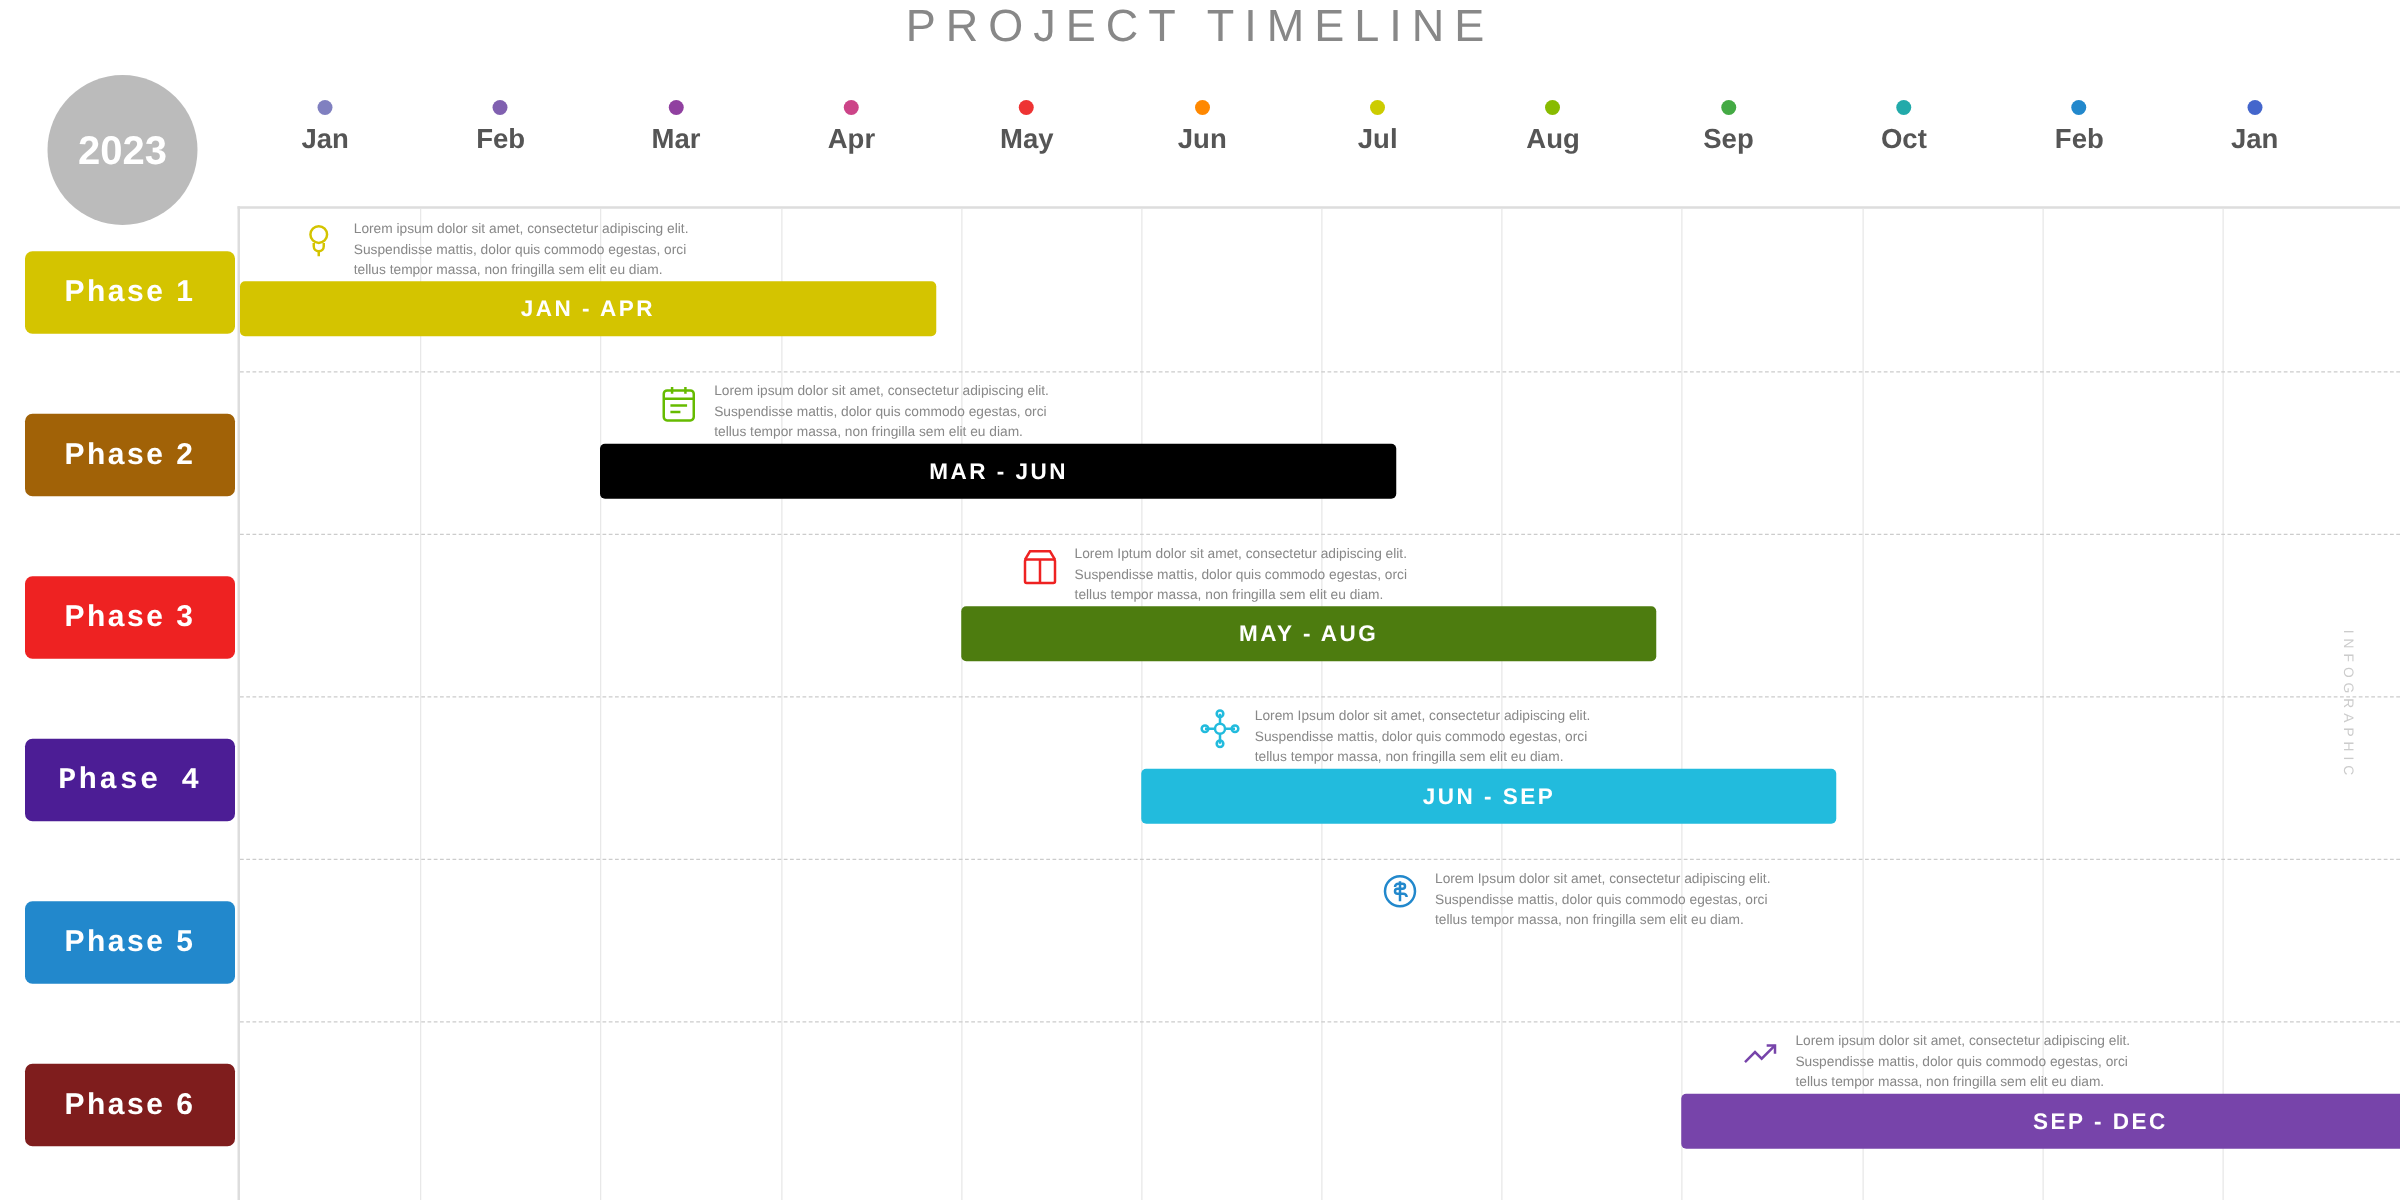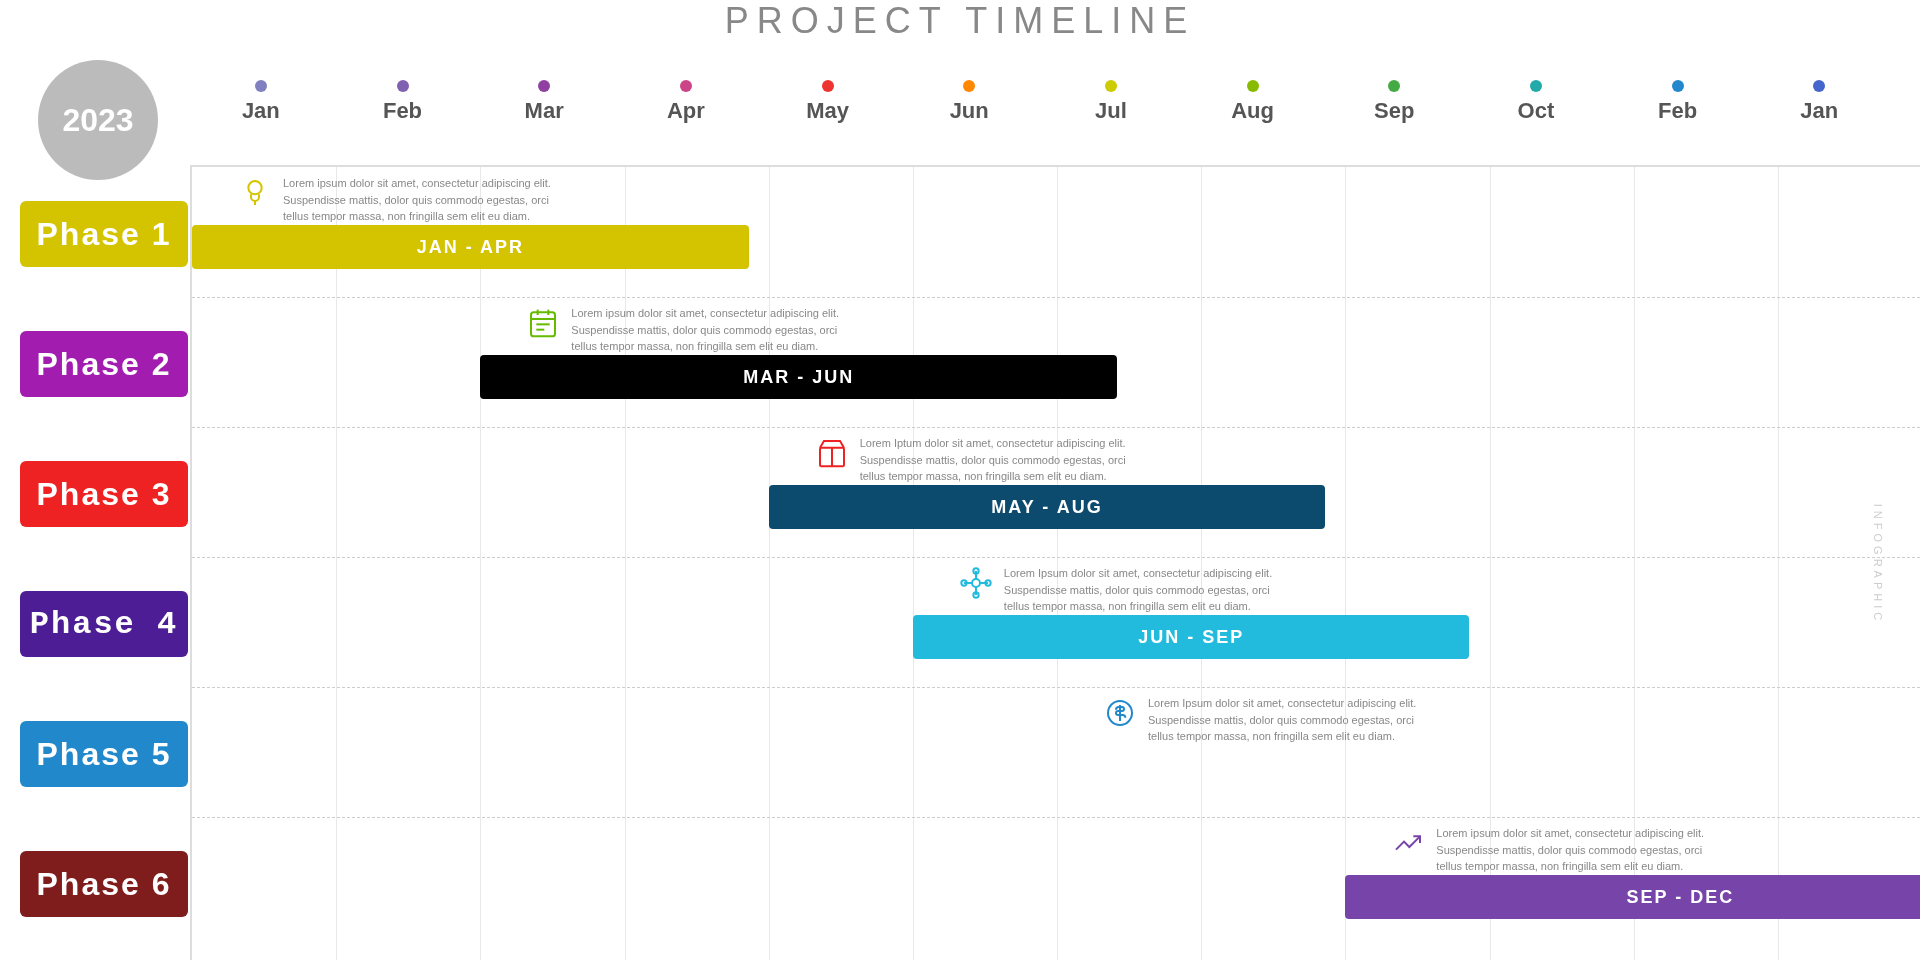--- a/index.html
+++ b/index.html
@@ -34,21 +34,21 @@
       justify-content: center;
       color: white;
       font-size: 32px;
       font-weight: bold;
     }
 
     .months-row {
       position: absolute;
       top: 80px;
       left: 190px;
-      right: 0;
+      right: 16px;
       display: flex;
       align-items: flex-end;
       padding-right: 30px;
     }
 
     .month-col {
       flex: 1;
       display: flex;
       flex-direction: column;
       align-items: center;
@@ -107,21 +107,21 @@
     .phase-label {
       position: absolute;
       left: 0;
       width: 168px;
       height: 66px;
       border-radius: 6px;
       display: flex;
       align-items: center;
       justify-content: center;
       color: white;
-      font-size: 32px;
+      font-size: 24px;
       font-weight: bold;
       letter-spacing: 2px;
     }
 
     
     .bar {
       position: absolute;
       height: 44px;
       border-radius: 4px;
       display: flex;
@@ -270,21 +270,21 @@
     <div class="phase-info" style="position: absolute; top: 268px; left: 621.667px; max-width: 320px;">
     <div class="phase-icon">
         <svg viewBox="0 0 24 24" width="32" height="32" fill="none" stroke="#ee2222" stroke-width="1.5">
           <rect x="3" y="8" width="18" height="14" rx="1"></rect>
           <path d="M3 8l3-5h12l3 5"></path>
           <line x1="12" y1="8" x2="12" y2="22"></line>
         </svg>
       </div>
     <div class="phase-text">Lorem Iptum dolor sit amet, consectetur adipiscing elit. Suspendisse mattis, dolor quis commodo egestas, orci tellus tempor massa, non fringilla sem elit eu diam.</div>
   </div>
-    <div class="bar" style="left: 576.667px; width: 556.667px; top: 318px; background: #0c4a6e;">MAY - AUG</div>
+    <div class="bar" style="left: 576.667px; width: 556.667px; top: 318px; background: #4d7c0f;">MAY - AUG</div>
     <div class="h-line" style="top: 390px;"></div>
     <div class="phase-info" style="position: absolute; top: 398px; left: 765.833px; max-width: 320px;">
     <div class="phase-icon">
         <svg viewBox="0 0 24 24" width="32" height="32" fill="none" stroke="#22bbdd" stroke-width="1.5">
           <circle cx="12" cy="12" r="3"></circle>
           <line x1="12" y1="9" x2="12" y2="3"></line>
           <line x1="12" y1="15" x2="12" y2="21"></line>
           <line x1="9" y1="12" x2="3" y2="12"></line>
           <line x1="15" y1="12" x2="21" y2="12"></line>
           <circle cx="12" cy="3" r="2"></circle>
@@ -314,18 +314,18 @@
           <polyline points="16,7 21,7 21,12"></polyline>
         </svg>
       </div>
     <div class="phase-text">Lorem ipsum dolor sit amet, consectetur adipiscing elit. Suspendisse mattis, dolor quis commodo egestas, orci tellus tempor massa, non fringilla sem elit eu diam.</div>
   </div>
     <div class="bar" style="left: 1153.33px; width: 670px; top: 708px; background: rgb(119, 68, 170);">SEP - DEC</div>
   </div>
 
 <div class="phases-col" id="phases-col">
     <div class="phase-label" style="top: 36px; background: rgb(212, 196, 0);">Phase  1</div>
-    <div class="phase-label" style="top: 166px; background: #a21caf;">Phase  2</div>
+    <div class="phase-label" style="top: 166px; background: #a16207;">Phase  2</div>
     <div class="phase-label" style="top: 296px; background: rgb(238, 34, 34);">Phase  3</div>
     <div class="phase-label" style="top: 426px; background: #4c1d95; font-family: Liberation Mono, monospace;">Phase  4</div>
     <div class="phase-label" style="top: 556px; background: rgb(34, 136, 204);">Phase  5</div>
     <div class="phase-label" style="top: 686px; background: #7f1d1d;">Phase  6</div>
   </div>
 
 </body></html>

